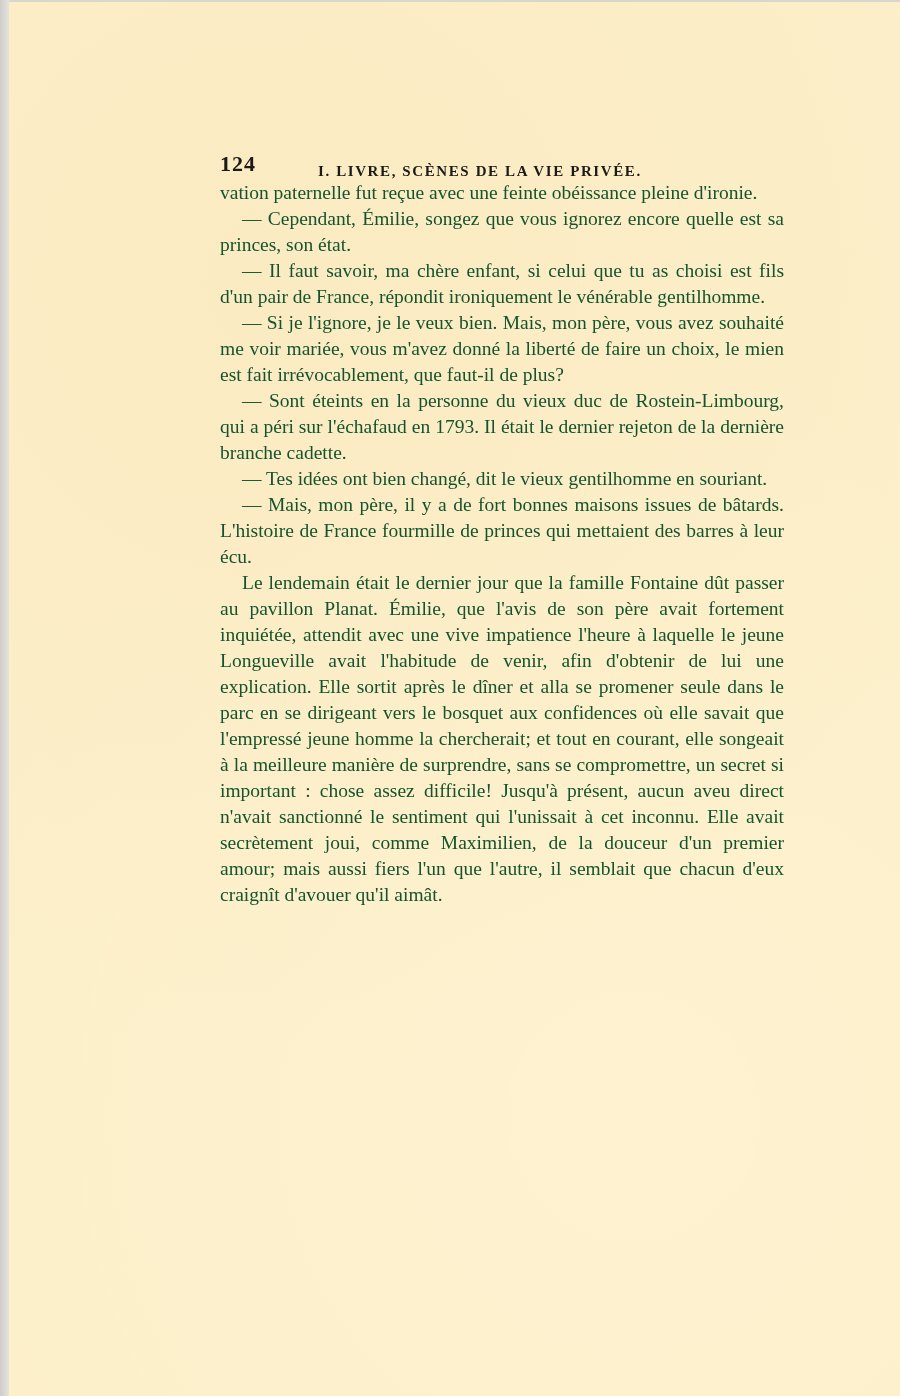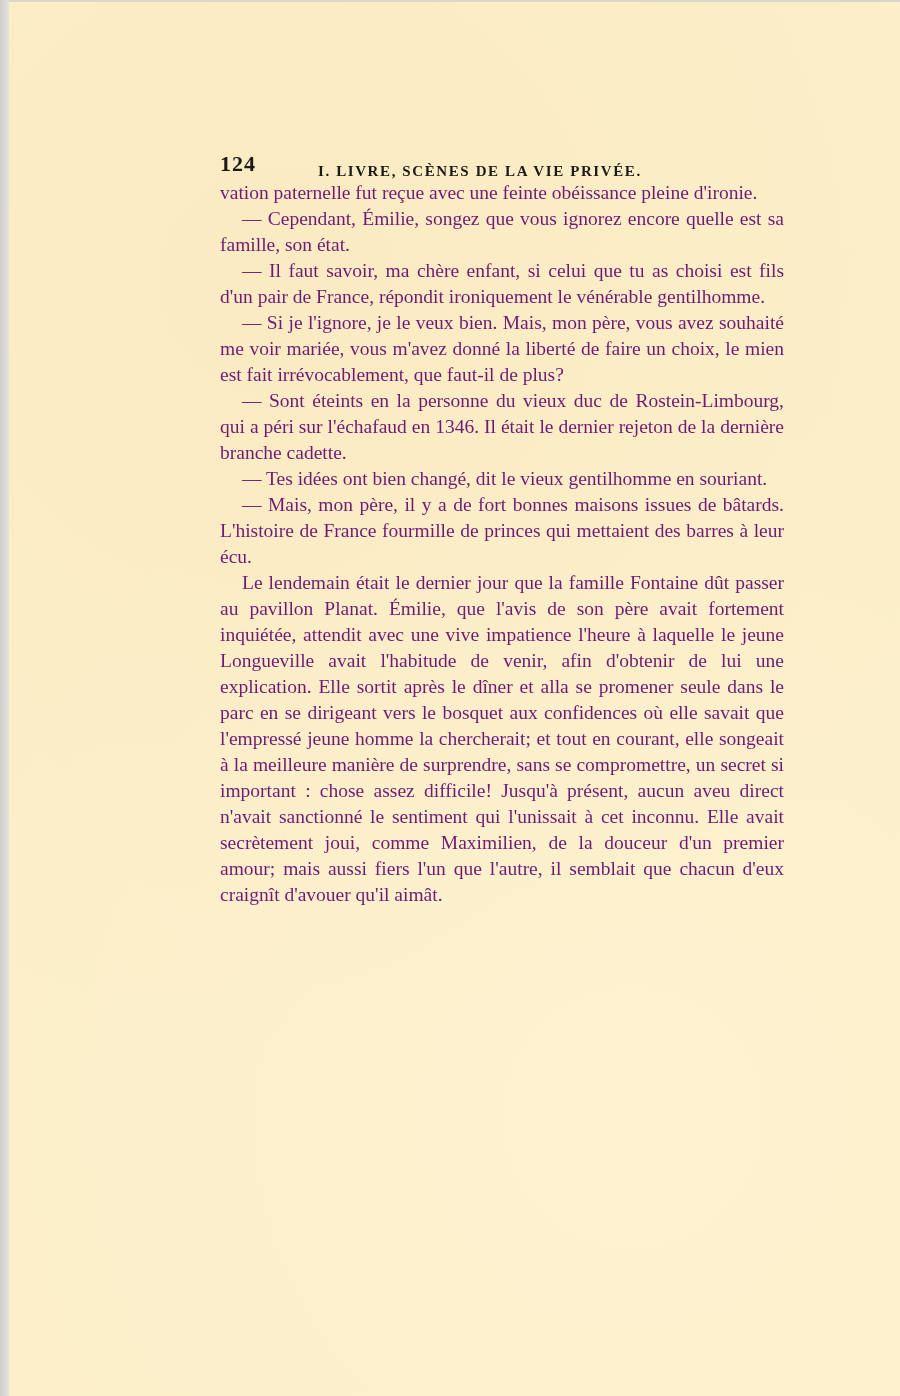--- a/index.html
+++ b/index.html
@@ -62,21 +62,21 @@
       margin-top: 9px;
     }
     .text-body {
       position: absolute;
       left: 220px;
       top: 180px;
       width: 564px;
       font-family: "Liberation Serif", "DejaVu Serif", serif;
       font-size: 19.5px;
       line-height: 26px;
-      color: #701a75;
+      color: #14532d;
       text-align: justify;
       font-stretch: condensed;
     }
     .text-body p {
       margin: 0;
       text-indent: 22px;
     }
     .text-body p.cont {
       text-indent: 0;
     }
@@ -88,20 +88,20 @@
 
 <div class="page"></div>
 
 <div class="header">
   <span class="page-number">124</span>
   <span class="running-title">I. LIVRE, SCÈNES DE LA VIE PRIVÉE.</span>
 </div>
 
 <div class="text-body">
   <p class="cont">vation paternelle fut reçue avec une feinte obéissance pleine d'ironie.</p>
-  <p>— Cependant, Émilie, songez que vous ignorez encore quelle est sa famille, son état.</p>
+  <p>— Cependant, Émilie, songez que vous ignorez encore quelle est sa princes, son état.</p>
   <p>— Il faut savoir, ma chère enfant, si celui que tu as choisi est fils d'un pair de France, répondit ironiquement le vénérable gentilhomme.</p>
   <p>— Si je l'ignore, je le veux bien. Mais, mon père, vous avez souhaité me voir mariée, vous m'avez donné la liberté de faire un choix, le mien est fait irrévocablement, que faut-il de plus?</p>
-  <p>— Sont éteints en la personne du vieux duc de Rostein-Limbourg, qui a péri sur l'échafaud en 1346. Il était le dernier rejeton de la dernière branche cadette.</p>
+  <p>— Sont éteints en la personne du vieux duc de Rostein-Limbourg, qui a péri sur l'échafaud en 1793. Il était le dernier rejeton de la dernière branche cadette.</p>
   <p>— Tes idées ont bien changé, dit le vieux gentilhomme en souriant.</p>
   <p>— Mais, mon père, il y a de fort bonnes maisons issues de bâtards. L'histoire de France fourmille de princes qui mettaient des barres à leur écu.</p>
   <p>Le lendemain était le dernier jour que la famille Fontaine dût passer au pavillon Planat. Émilie, que l'avis de son père avait fortement inquiétée, attendit avec une vive impatience l'heure à laquelle le jeune Longueville avait l'habitude de venir, afin d'obtenir de lui une explication. Elle sortit après le dîner et alla se promener seule dans le parc en se dirigeant vers le bosquet aux confidences où elle savait que l'empressé jeune homme la chercherait; et tout en courant, elle songeait à la meilleure manière de surprendre, sans se compromettre, un secret si important : chose assez difficile! Jusqu'à présent, aucun aveu direct n'avait sanctionné le sentiment qui l'unissait à cet inconnu. Elle avait secrètement joui, comme Maximilien, de la douceur d'un premier amour; mais aussi fiers l'un que l'autre, il semblait que chacun d'eux craignît d'avouer qu'il aimât.</p>
 </div>
 
 </body></html>

